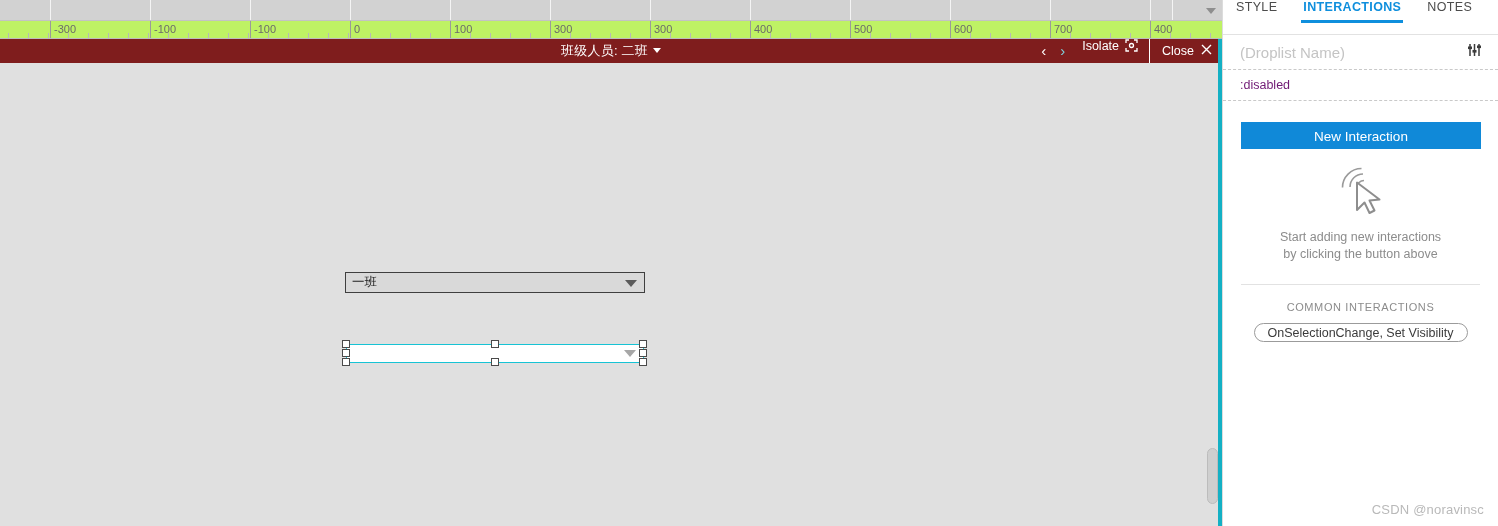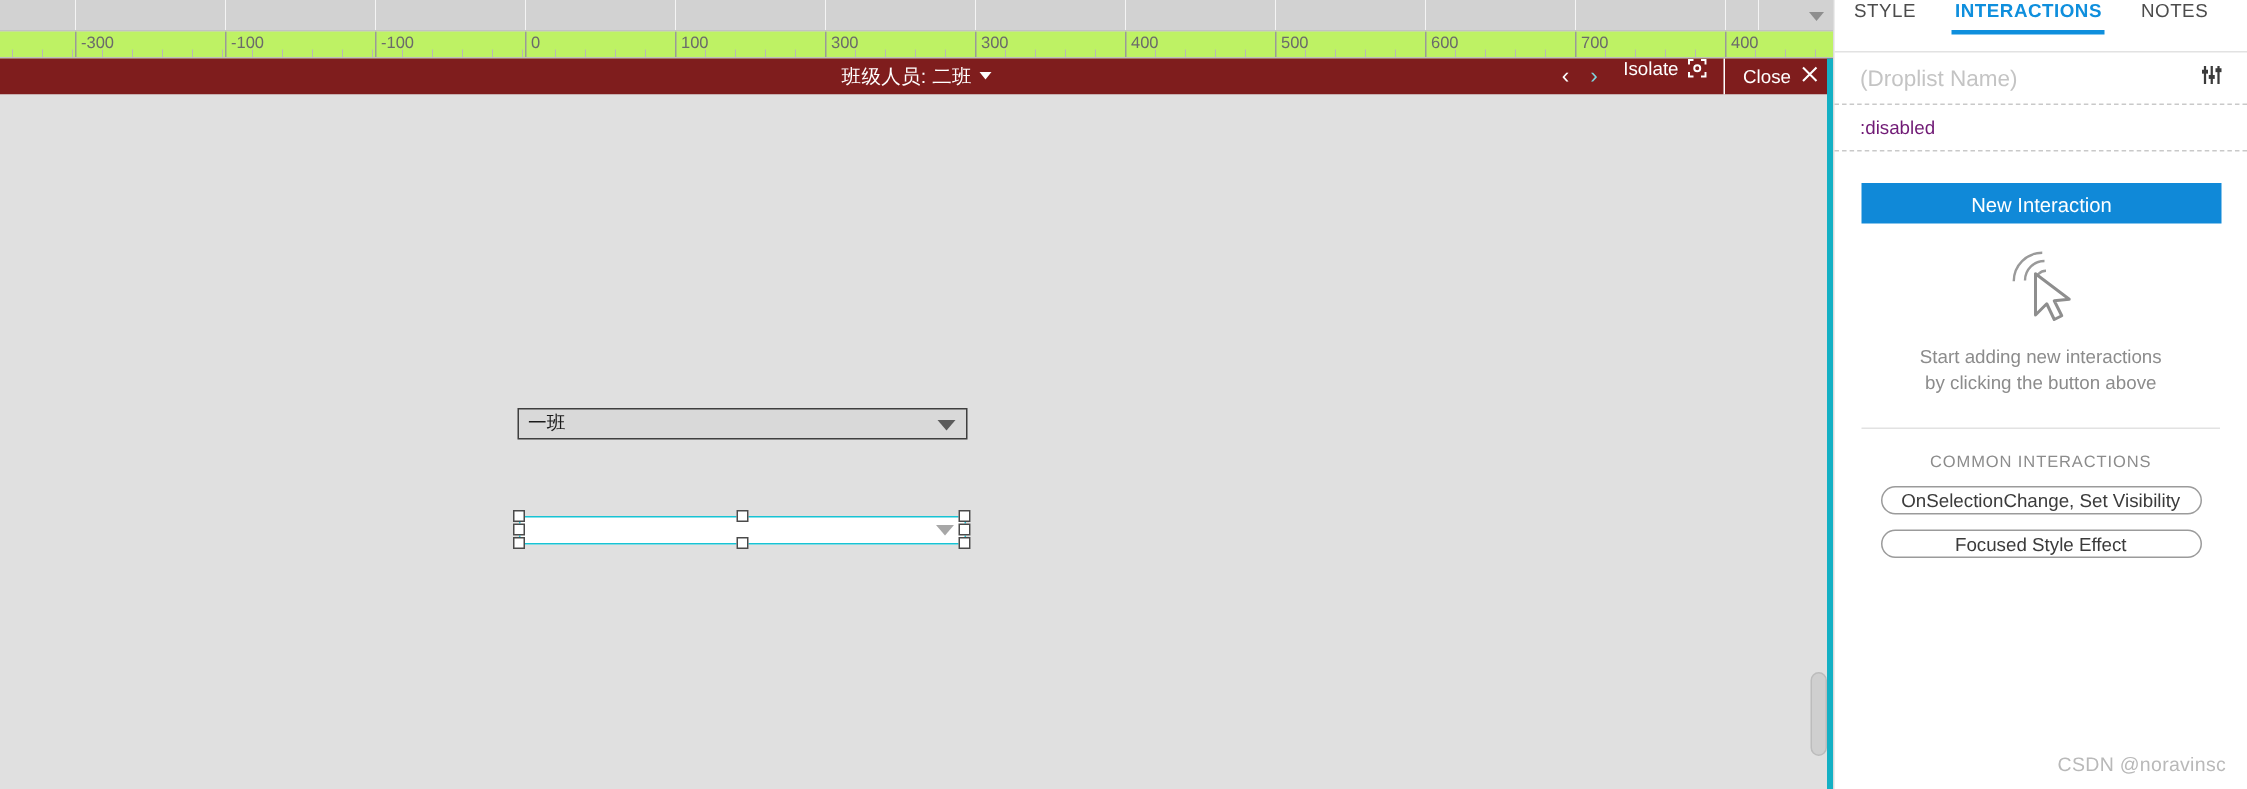--- a/index.html
+++ b/index.html
@@ -572,18 +572,17 @@
       <div class="empty-text">
         <div>Start adding new interactions</div>
         <div>by clicking the button above</div>
       </div>
     </div>
 
     <div class="divider"></div>
 
     <div class="common-head">COMMON INTERACTIONS</div>
     <button class="pill">OnSelectionChange, Set Visibility</button>
-    <button class="pill">Focused Style Effect</button>
 
     <div class="watermark">CSDN @noravinsc</div>
   </div>
 
 </div>
 
 </body></html>

